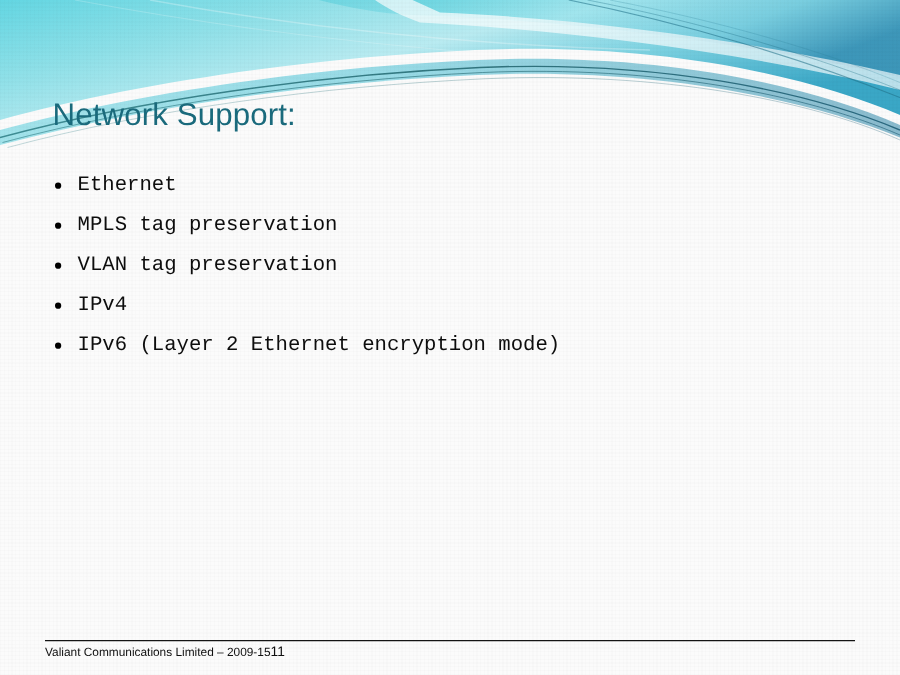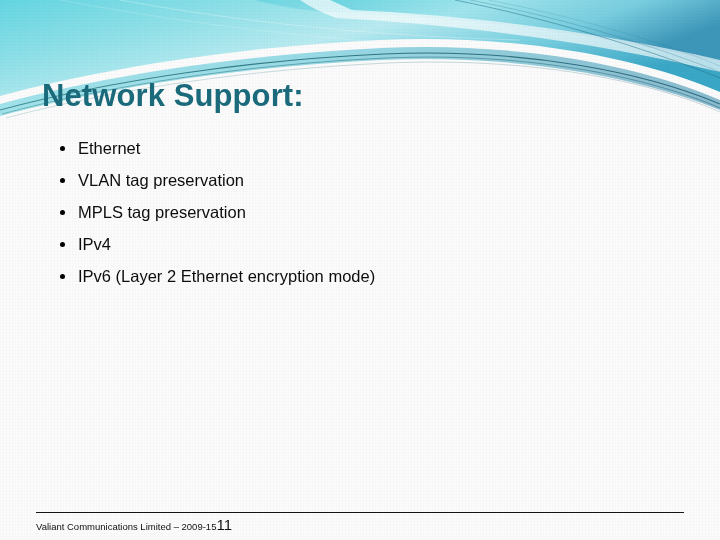--- a/index.html
+++ b/index.html
@@ -45,36 +45,37 @@
     width: 720px;
     height: 130px;
   }
 
   
   #title {
     position: absolute;
     left: 42px;
     top: 78px;
     z-index: 10;
-    font-size: 31px;
-    font-weight: bold;
+    font-size: 25px;
+    font-weight: normal;
     letter-spacing: 0.1px;
     color: #1a6a7c;
     white-space: nowrap;
   }
 
   
   #bullets {
     position: absolute;
-    left: 60px;
+    left: 44px;
     top: 132px;
     z-index: 10;
     margin: 0;
     padding: 0;
     list-style: none;
+    font-family: Liberation Mono, monospace;
   }
   #bullets li {
     position: relative;
     height: 32px;
     line-height: 32px;
     padding-left: 18px;
     font-size: 16.5px;
     color: #0d0d0d;
     white-space: nowrap;
   }
@@ -107,21 +108,21 @@
     align-items: baseline;
     justify-content: flex-start;
     padding-top: 3px;
   }
   #footer-text {
     font-size: 9.5px;
     color: #101010;
     white-space: nowrap;
   }
   #page-number {
-    font-size: 15px;
+    font-size: 11px;
     color: #101010;
     padding-right: 6px;
   }
 </style>
 </head>
 <body>
 
 <div id="slide">
 
   <div id="banner">
@@ -192,25 +193,25 @@
 
   <div id="title">Network Support:</div>
 
   <ul id="bullets">
     <li>
       <span class="bullet-dot"></span>
       <span>Ethernet</span>
     </li>
     <li>
       <span class="bullet-dot"></span>
+      <span>MPLS tag preservation</span>
+    </li>
+    <li>
+      <span class="bullet-dot"></span>
       <span>VLAN tag preservation</span>
-    </li>
-    <li>
-      <span class="bullet-dot"></span>
-      <span>MPLS tag preservation</span>
     </li>
     <li>
       <span class="bullet-dot"></span>
       <span>IPv4</span>
     </li>
     <li>
       <span class="bullet-dot"></span>
       <span>IPv6 (Layer 2 Ethernet encryption mode)</span>
     </li>
   </ul>

